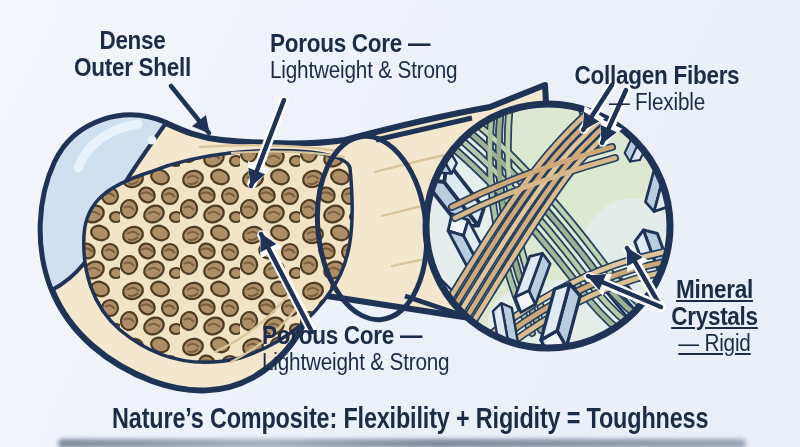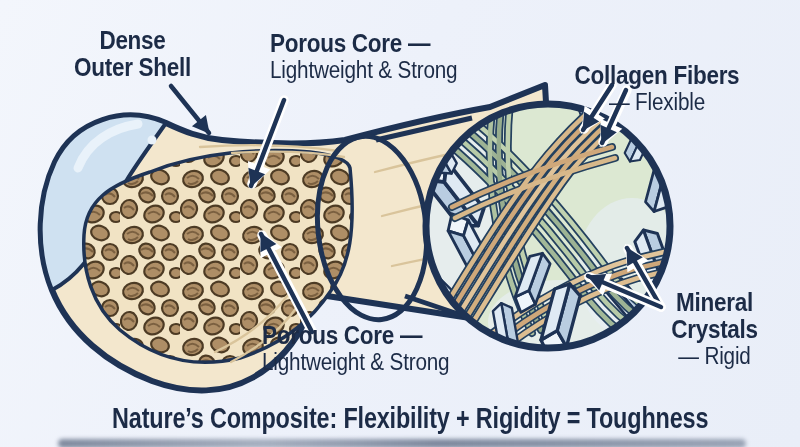--- a/index.html
+++ b/index.html
@@ -234,21 +234,21 @@
     </div>
   </div>
 
   <div class="label" style="left:262px;top:322px;">
     <div class="condL">
       <div class="l-bold">Porous Core —</div>
       <div class="l-sub">Lightweight &amp; Strong</div>
     </div>
   </div>
 
-  <div class="label tc" style="left:642px;top:289px;width:145px;">
+  <div class="label tc" style="left:642px;top:276px;width:145px;text-decoration:underline;">
     <div class="condC">
       <div class="l-bold">Mineral</div>
       <div class="l-bold">Crystals</div>
       <div class="l-sub">— Rigid</div>
     </div>
   </div>
 
   <div class="caption">
     <span>Nature’s Composite: Flexibility + Rigidity = Toughness</span>
   </div>

